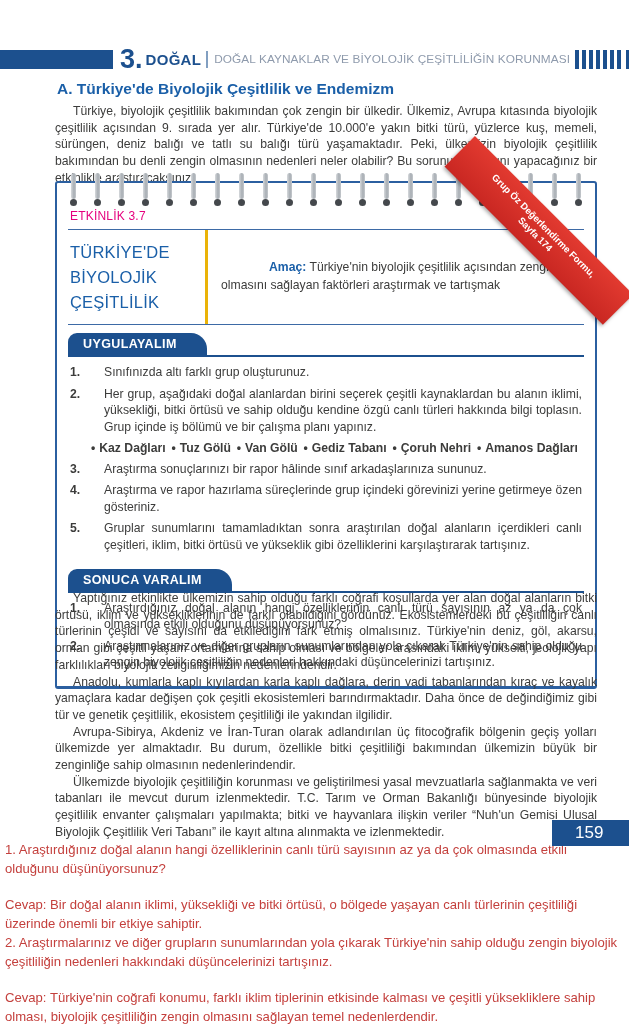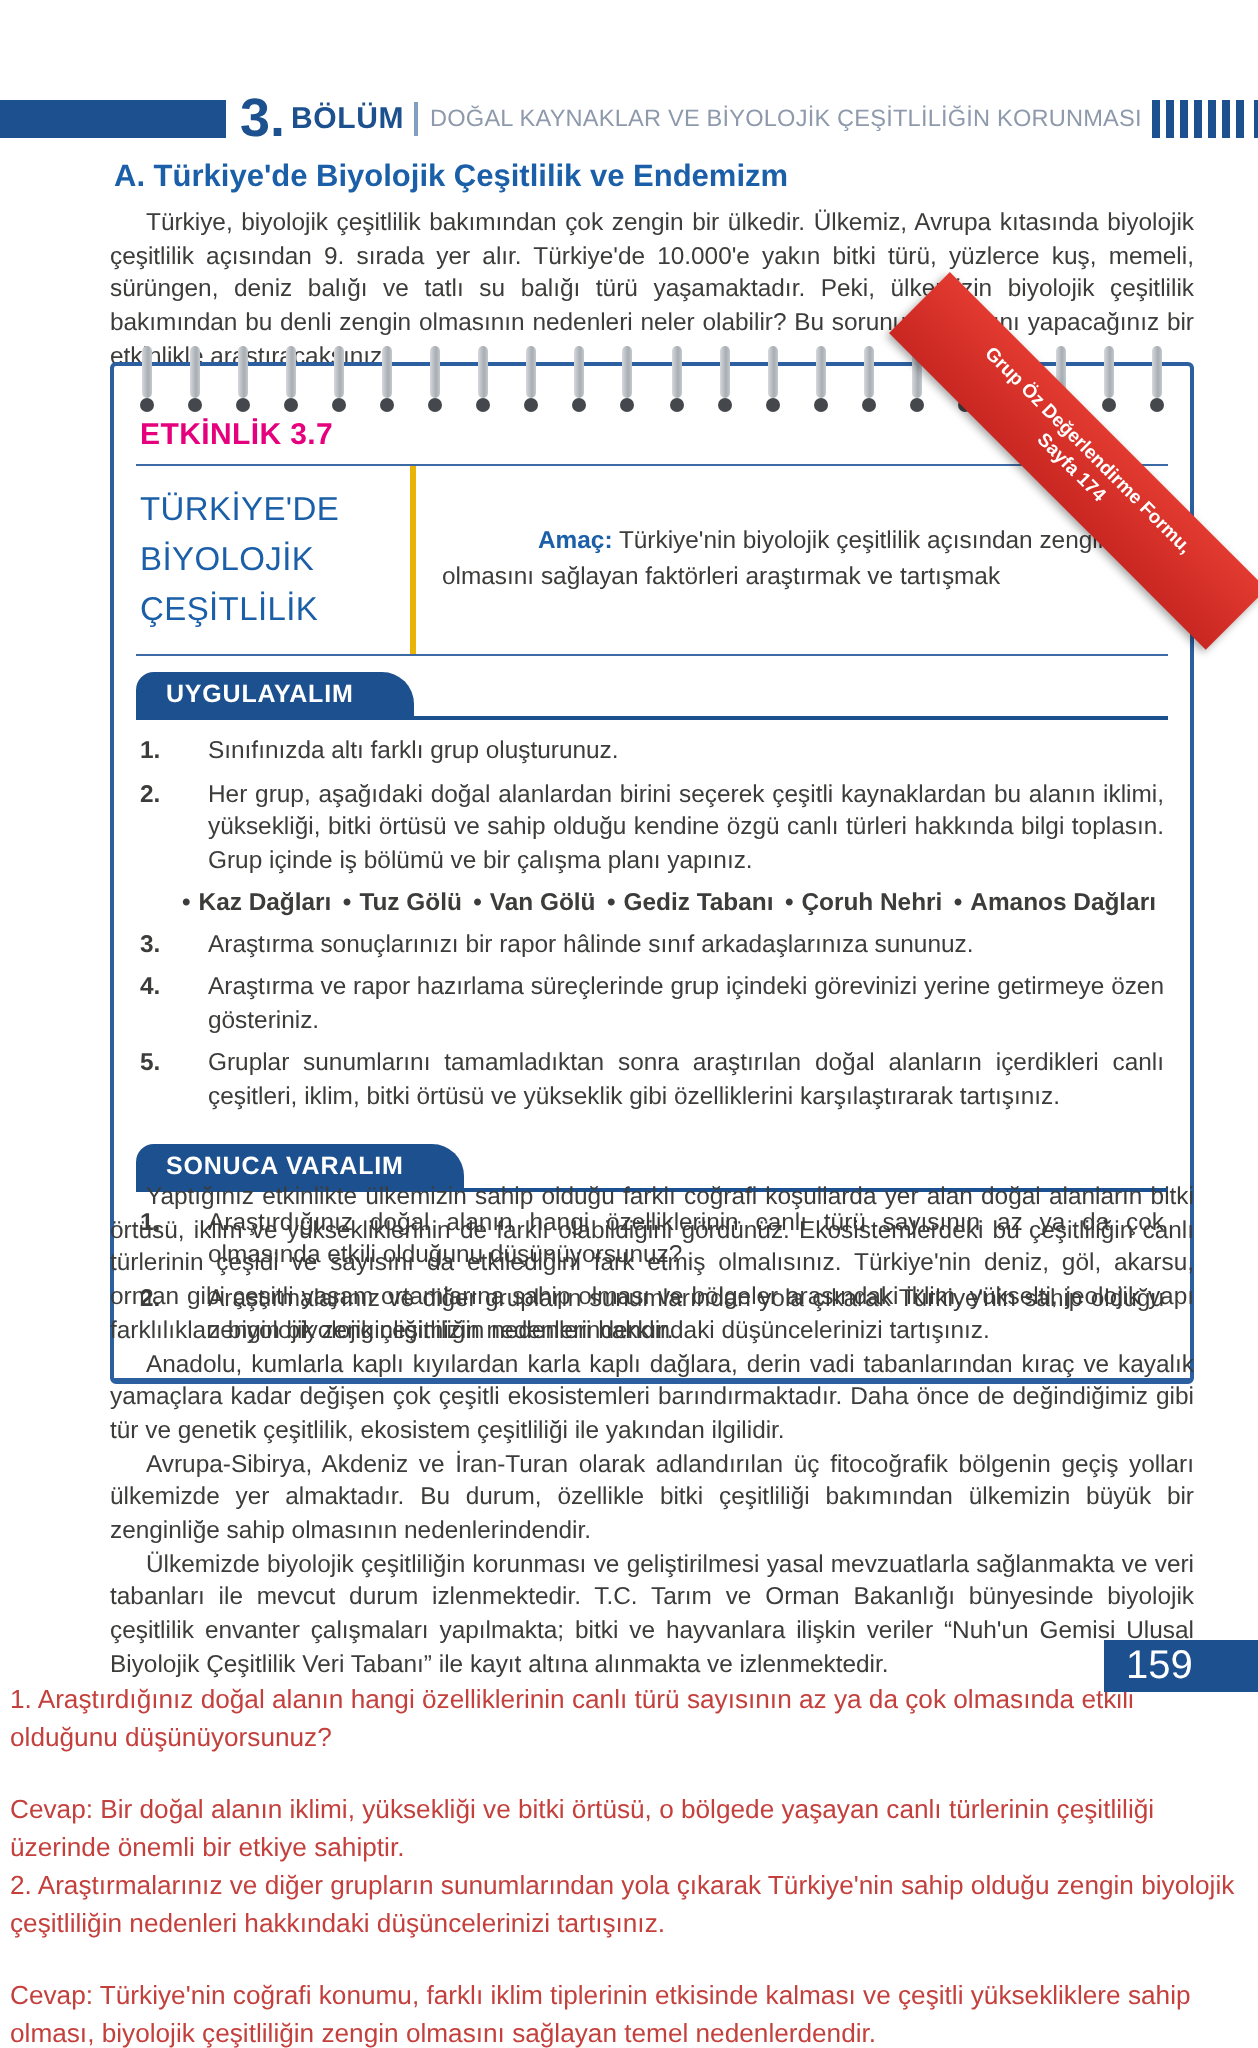--- a/index.html
+++ b/index.html
@@ -35,21 +35,21 @@
             display:flex; justify-content:space-between; z-index:2; }
   .ring { width:5px; height:26px; border-radius:3px;
           background:linear-gradient(90deg,#d6d9dc,#a7adb3 60%,#c5c9cd); position:relative; }
   .ring::after { content:""; position:absolute; left:-1px; bottom:-7px; width:7px; height:7px;
                  background:#44484c; border-radius:50%; }
   .ribbon { position:absolute; top:26px; right:-56px; width:224px; z-index:6;
             transform:rotate(45deg); background:linear-gradient(180deg,#e23a30,#c92722);
             color:#fff; text-align:center; font-size:9.5px; font-weight:bold;
             padding:9px 30px; line-height:1.3;
             box-shadow:0 2px 4px rgba(0,0,0,.35); }
-  .etk-label { font-size:15px; font-weight:bold; color:#e5007d; letter-spacing:.2px;
+  .etk-label { font-size:12px; font-weight:normal; color:#e5007d; letter-spacing:.2px;
                padding:2px 2px 6px 2px; border-bottom:1px solid #3d6aa6; }
   .title-row { display:flex; border-bottom:1px solid #3d6aa6; }
   .act-title { width:140px; flex:none; padding:10px 6px 10px 2px;
                font-size:16.5px; color:#1a5fa8; line-height:1.5; letter-spacing:.2px;
                border-right:3px solid #eab308; }
   .purpose { flex:1; display:flex; align-items:center; padding:10px 6px 10px 13px;
              font-size:12.2px; line-height:1.45; }
   .purpose .amac { color:#1a5fa8; font-weight:bold;margin-left:48px; }
   .tab-row { border-bottom:2.5px solid #1c508e; margin-top:8px; }
   .tab { display:inline-block; background:#1c508e; color:#fff; font-weight:bold;
@@ -64,38 +64,38 @@
   .loc { white-space:nowrap; }
   .loc .b { margin-right:4px; }
 
   
   .paras { position:absolute; top:590px; left:55px; width:542px;
            font-size:12.2px; line-height:1.37; text-align:justify; }
   .para { text-indent:18px; }
 
   
   .page-badge { position:absolute; top:820px; right:0; width:77px; height:26px;
-                background:#1c508e; color:#fff; font-size:20px;
-                display:flex; align-items:center; padding-left:11px; z-index:8; }
+                background:#1c508e; color:#fff; font-size:17px;
+                display:flex; align-items:center; padding-left:23px; z-index:8; }
 
   
   .annotations { position:absolute; top:841px; left:5px; width:618px;
                  color:#c4403d; font-size:13.1px; line-height:1.43; z-index:4; }
   .ann { margin:0; }
   .gap-before { margin-top:18px; }
 </style>
 </head>
 <body>
 
 <div class="page">
 
   <div class="header">
     <div class="hbar-left"></div>
     <span class="ch-num">3.</span>
-    <span class="ch-word">BÖLÜM</span>
+    <span class="ch-word">DOĞAL</span>
     <div class="hdivider"></div>
     <span class="ch-title">DOĞAL KAYNAKLAR VE BİYOLOJİK ÇEŞİTLİLİĞİN KORUNMASI</span>
     <div class="stripes">
       <div class="stripe"></div>
         <div class="stripe"></div>
       <div class="stripe"></div>
         <div class="stripe"></div>
       <div class="stripe"></div>
         <div class="stripe"></div>
       <div class="stripe"></div>

